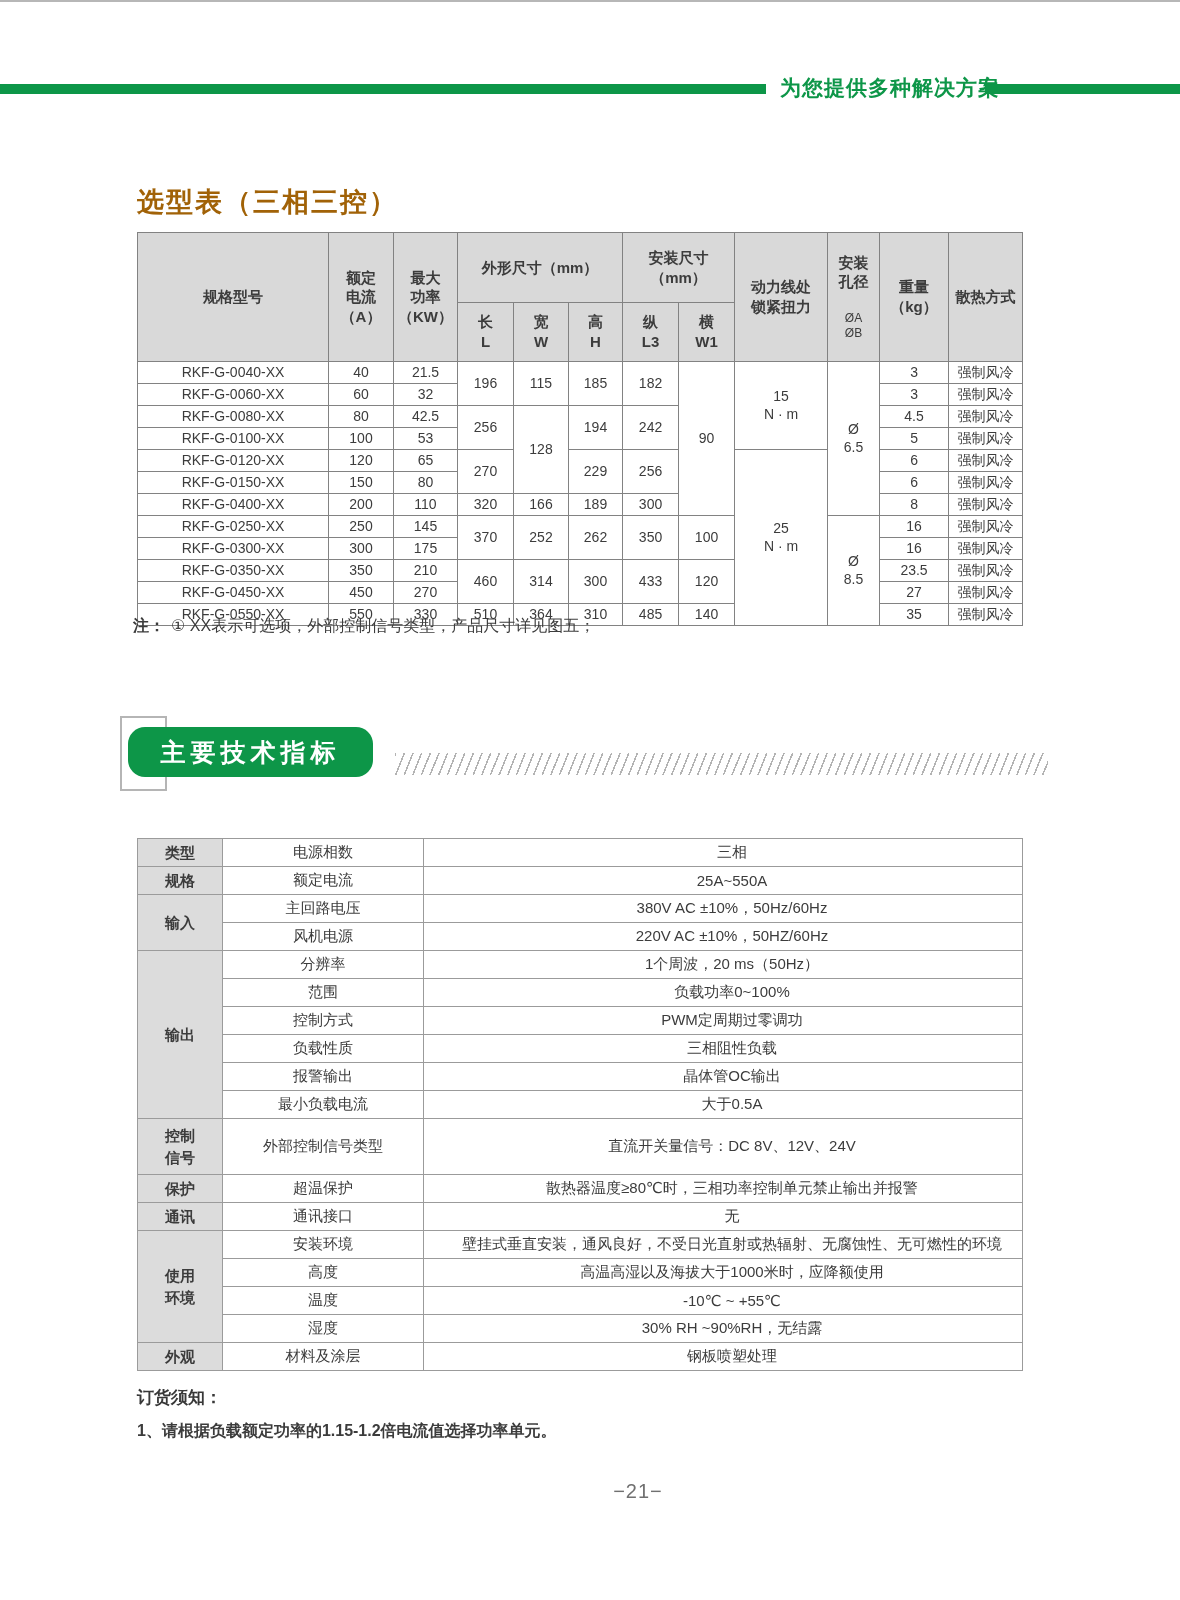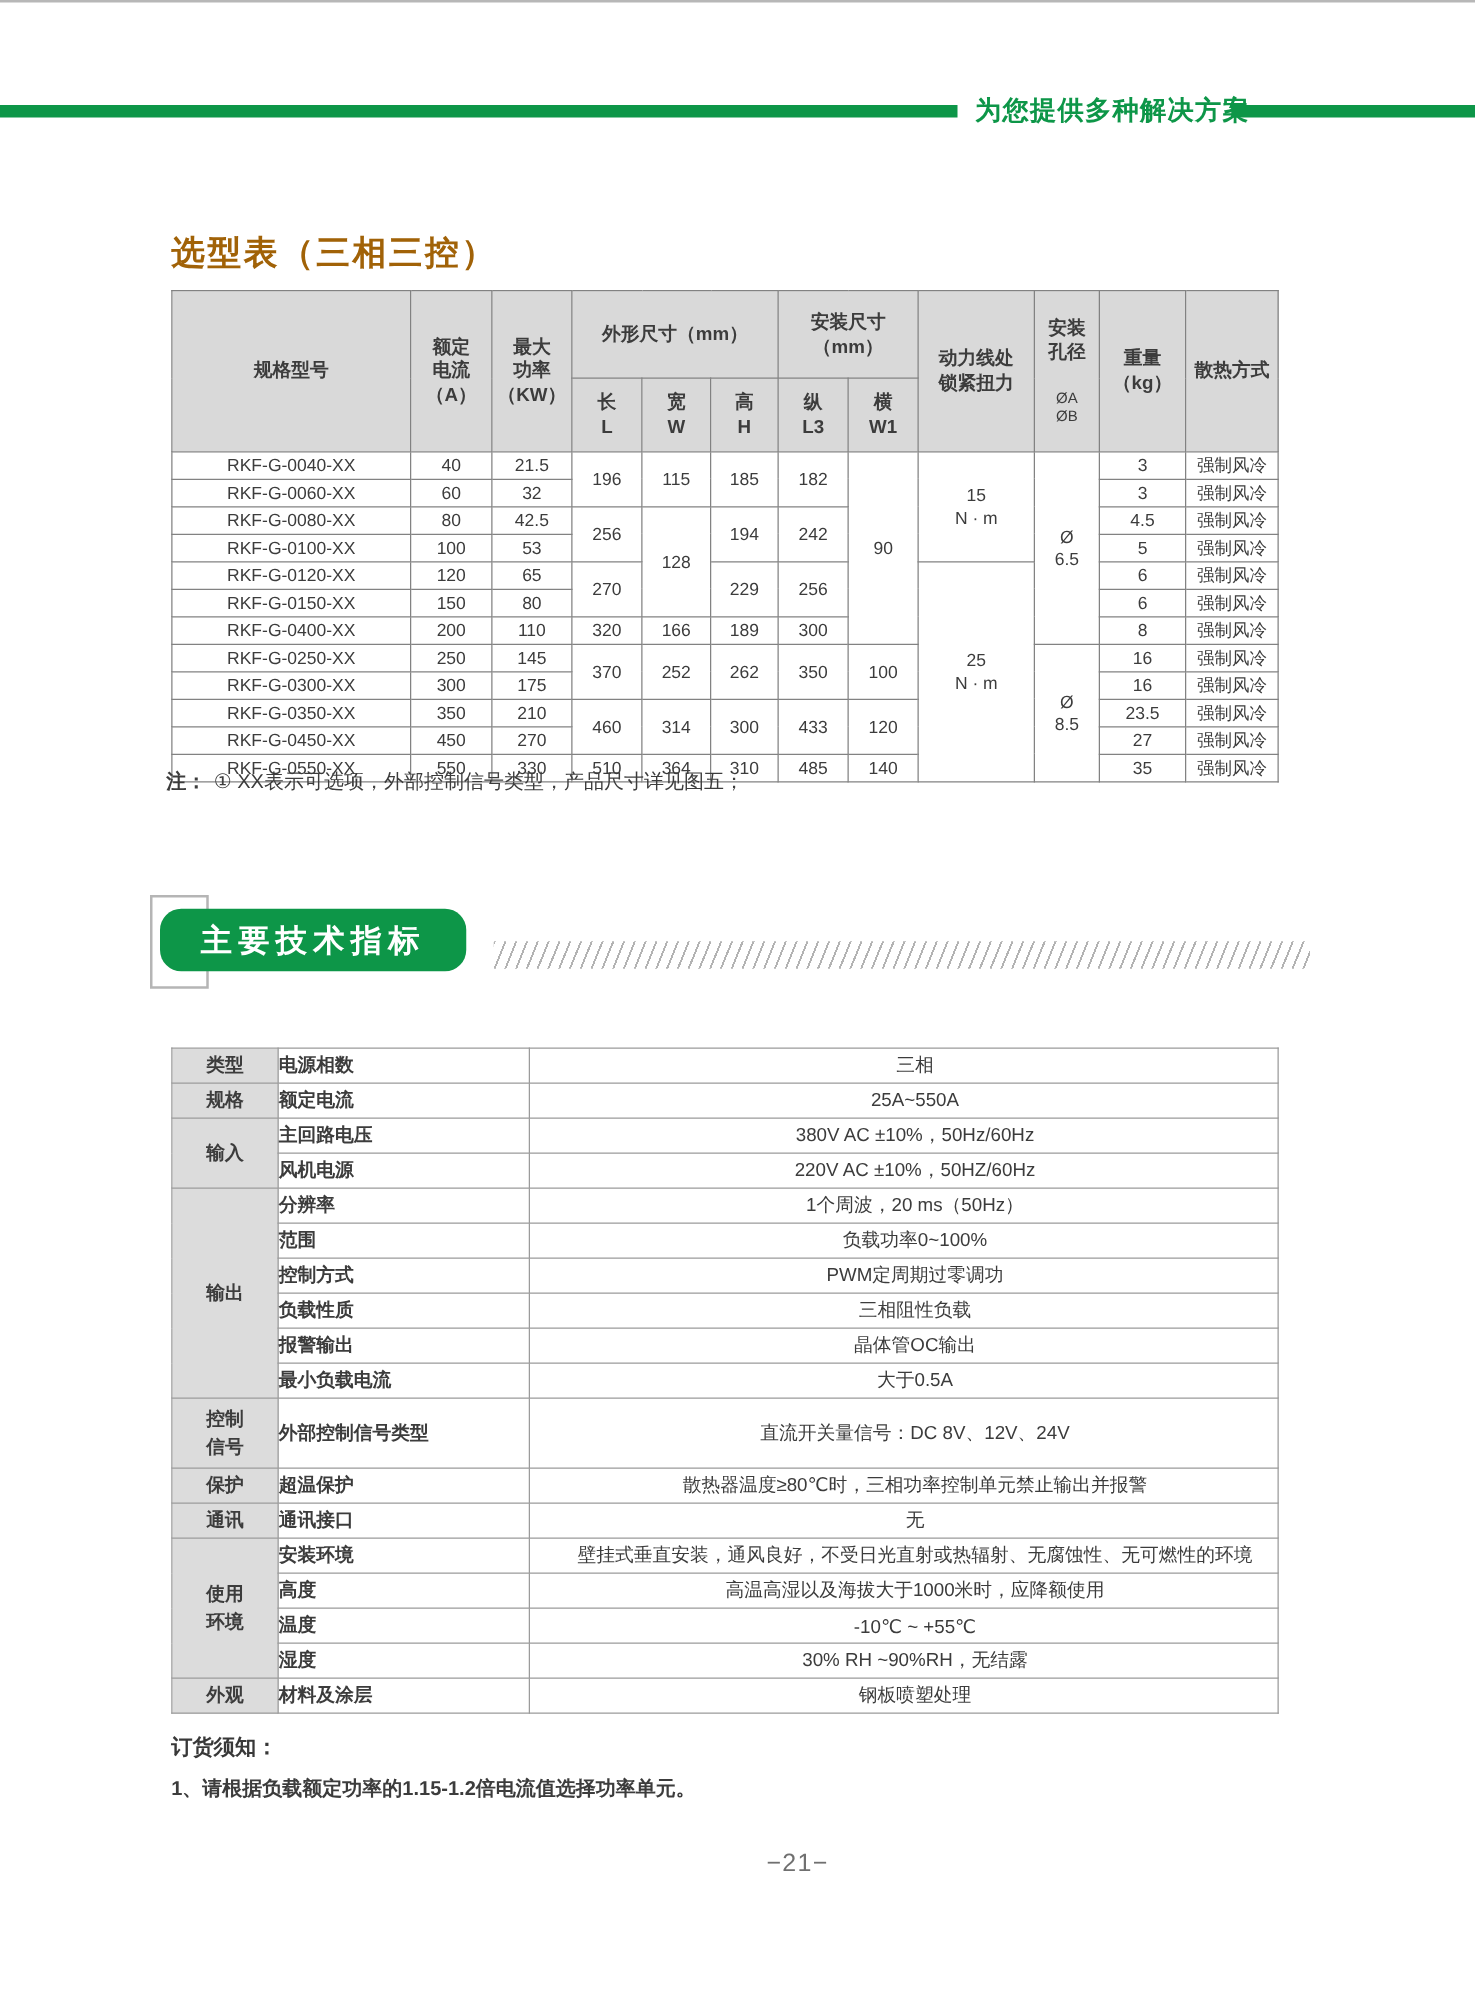--- a/index.html
+++ b/index.html
@@ -36,21 +36,21 @@
     font-size:25px;font-weight:bold;letter-spacing:5px;display:flex;align-items:center;justify-content:center;border-radius:17px;}
   .banner-hatch{position:absolute;left:395px;top:753px;width:653px;height:22px;
     background:repeating-linear-gradient(112deg,#b3b3b3 0 1.5px,transparent 1.5px 8px);}
 
   
   .t2{position:absolute;left:137px;top:838px;width:885px;border-collapse:collapse;table-layout:fixed;}
   .t2 td{border:1px solid #9b9b9b;font-size:15px;vertical-align:middle;color:#3c3c3c;padding:0;}
   .t2 tr{height:28px;}
   .t2 tr.tall{height:56px;}
   .t2 .cat{background:#dcdcdc;font-weight:bold;text-align:center;white-space:pre-line;line-height:1.45;}
-  .t2 .lbl{text-align:left;font-weight:bold;background:#fff;}
+  .t2 .lbl{text-align:center;font-weight:normal;background:#fff;}
   .t2 .val{text-align:center;padding-left:18px;background:#fff;}
 
   .ordering-title{position:absolute;left:137px;top:1386px;font-size:17px;font-weight:bold;color:#383838;}
   .ordering-item{position:absolute;left:137px;top:1421px;font-size:16px;color:#3c3c3c;font-weight:bold;}
   .pagenum{position:absolute;left:0;top:1480px;width:1180px;text-align:center;font-size:20px;color:#707070;letter-spacing:1px;padding-left:48px;}
 </style>
 </head>
 <body>
 
 <div id="page">

